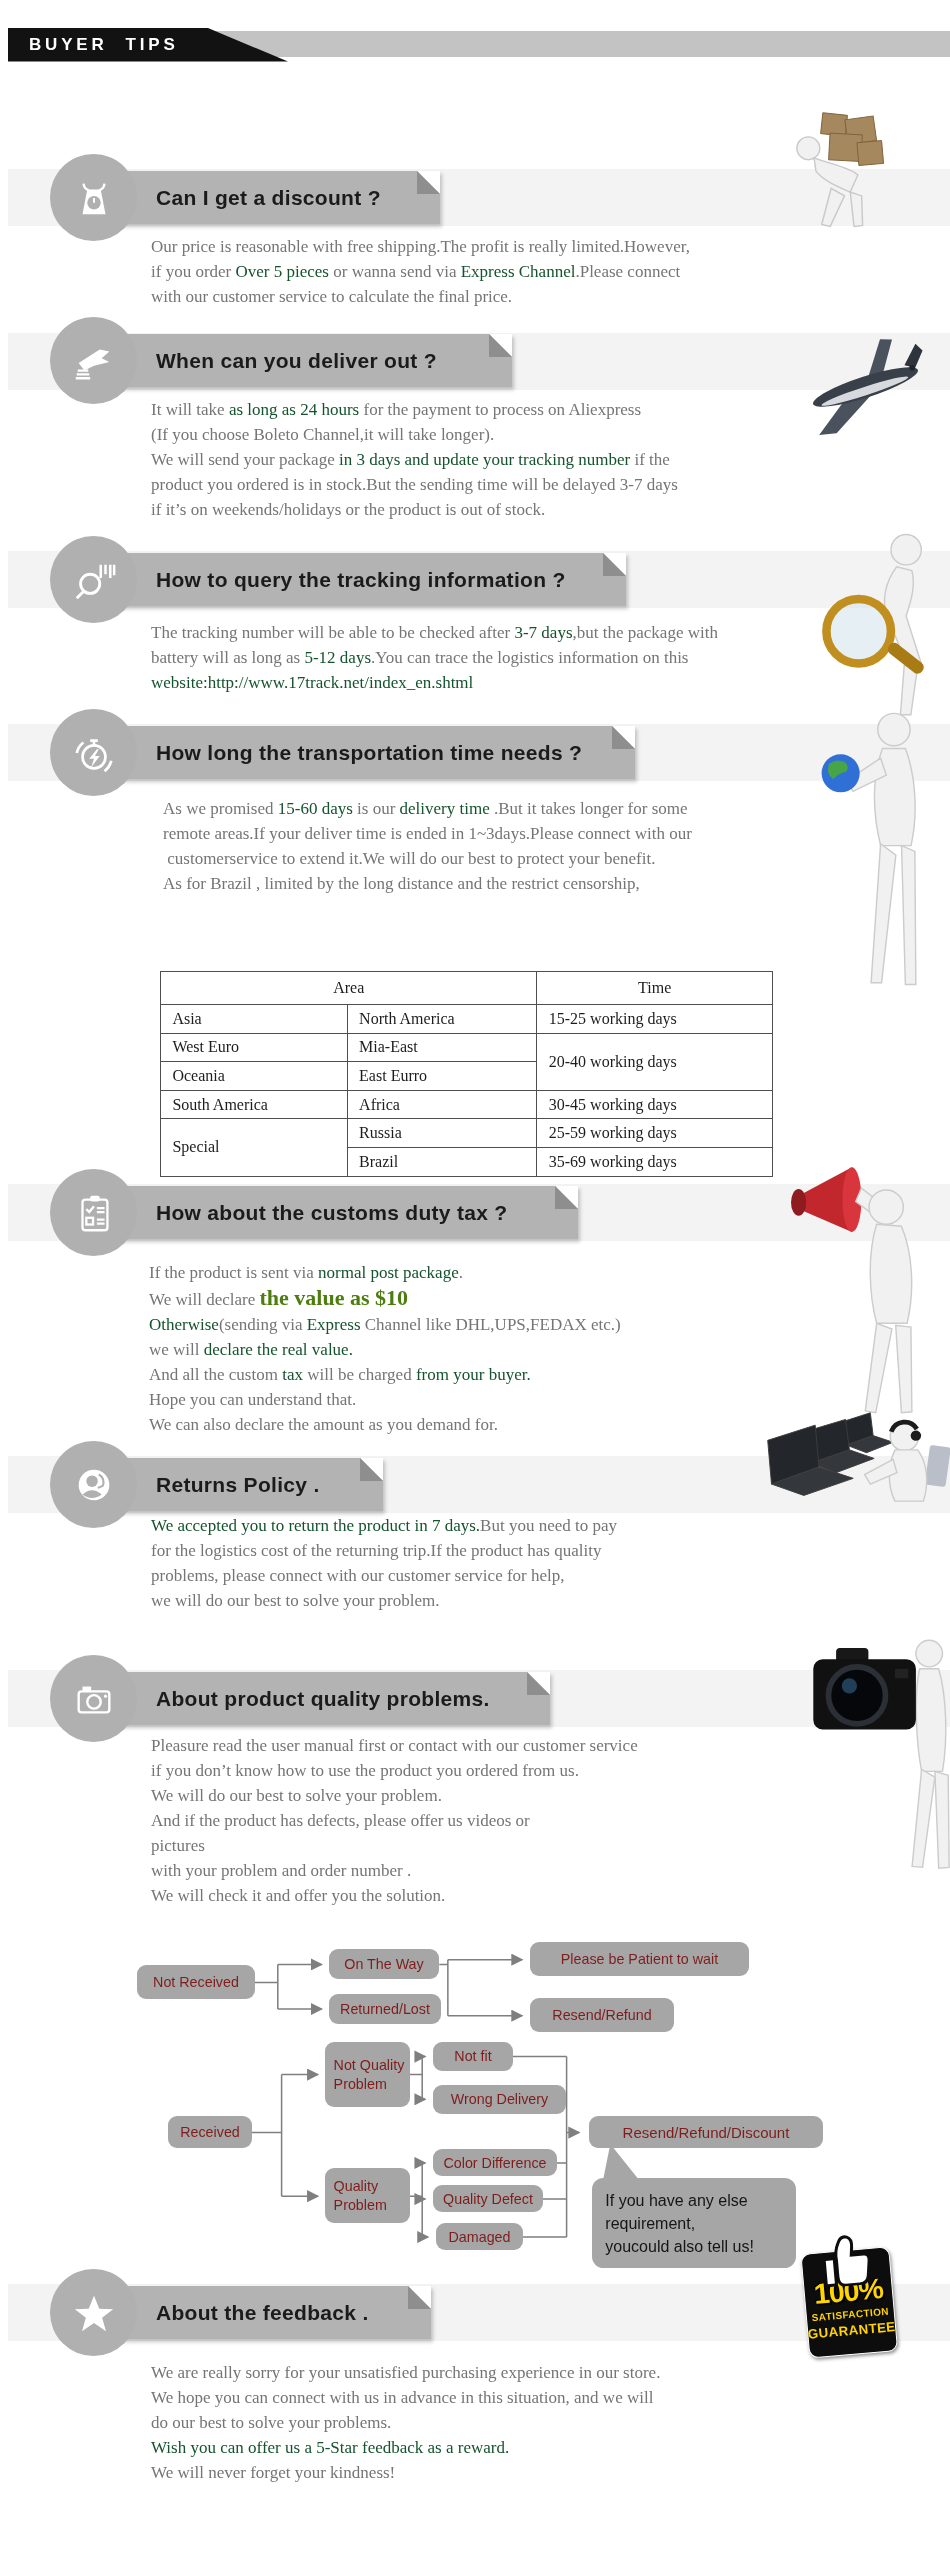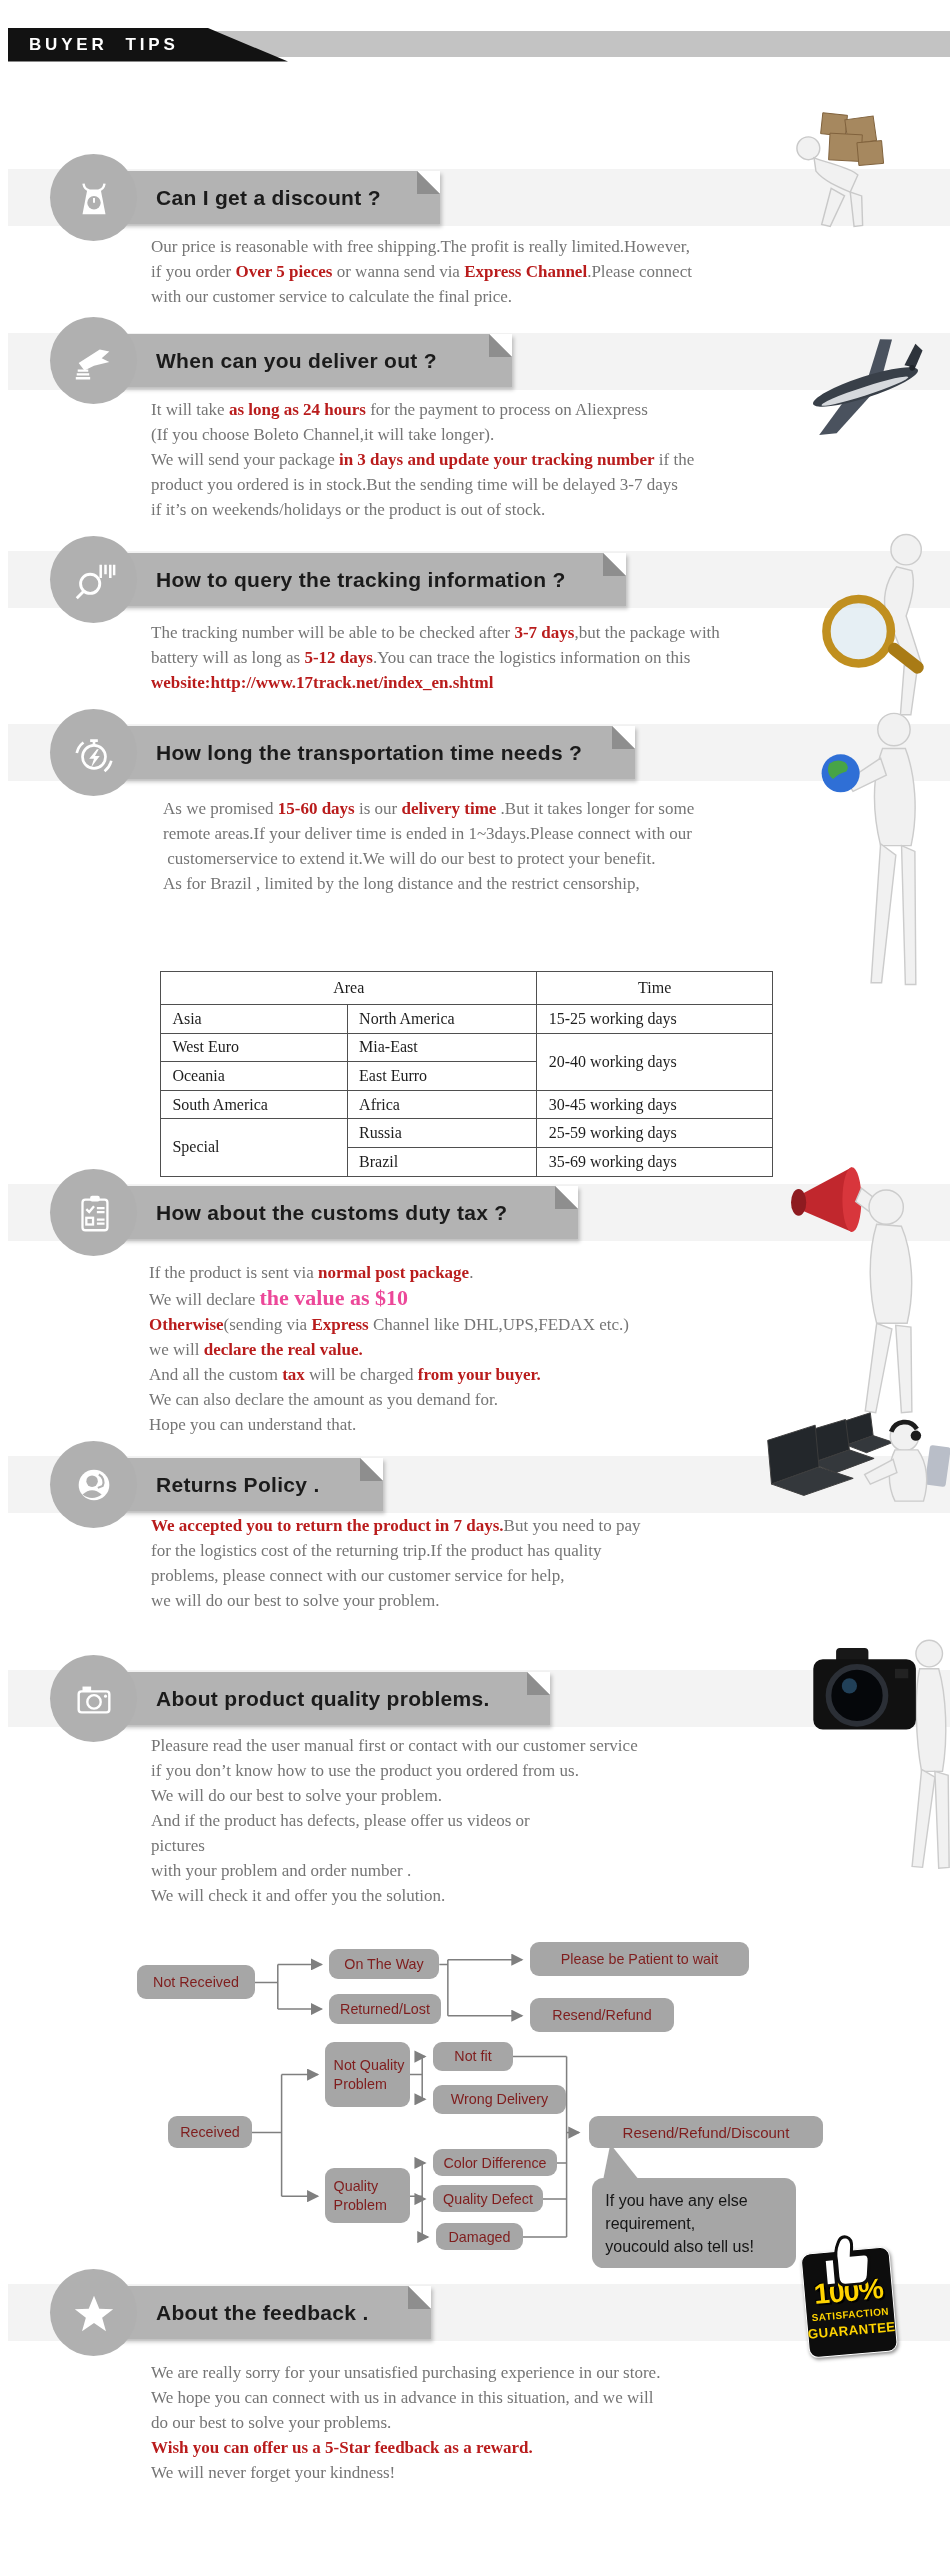--- a/index.html
+++ b/index.html
@@ -18,22 +18,22 @@
   .hdr-bar .hdr-label{padding-left:53px;font-size:21px;font-weight:bold;color:#1b1b1b;letter-spacing:0.3px;}
   .fold{position:absolute;top:0;right:0;width:0;height:0;z-index:3;}
   .fold-w{border-top:23px solid #ffffff;border-left:23px solid transparent;}
   .fold-d{border-bottom:23px solid #8e8e8e;border-right:23px solid transparent;}
   .hdr-circle{position:absolute;left:42px;width:87px;height:87px;border-radius:50%;background:#b0b0b0;
         z-index:3;display:flex;align-items:center;justify-content:center;}
   
   .para{position:absolute;width:665px;font-family:"Liberation Serif",serif;font-size:17px;
         line-height:25px;color:#757575;}
   .tline{white-space:pre-wrap;}
-  .seg-red{color:#b91c1c;font-weight:bold;}
-  .seg-redbig{color:#ec4899;font-weight:bold;font-size:22px;}
+  .seg-red{color:#14532d;font-weight:normal;}
+  .seg-redbig{color:#4d7c0f;font-weight:bold;font-size:22px;}
   
   table.ship{position:absolute;left:152px;top:971px;width:613px;border-collapse:collapse;
         font-family:"Liberation Serif",serif;font-size:16px;color:#1d1d1d;}
   table.ship td{border:1px solid #4f4f4f;height:27.6px;padding:0 0 0 11.4px;}
   table.ship tr.th td{height:32px;text-align:center;padding:0;}
   
   .fnode{position:absolute;background:#a6a6a6;border-radius:9px;color:#7f1d1d;font-size:14.3px;
         display:flex;align-items:center;justify-content:center;text-align:center;z-index:2;}
   .fnode.multi{justify-content:flex-start;text-align:left;padding-left:8.6px;line-height:1.3;}
   .fbubble{position:absolute;background:#a6a6a6;border-radius:11.4px;color:#161616;font-size:16px;
@@ -266,22 +266,22 @@
       </g>
       <rect x="20" y="6" width="10" height="6" rx="2" fill="#fff"></rect>
     </svg>
   </div>
   <div class="para" style="left:141px;top:1260px;">
       <div class="tline"><span>If the product is sent via </span><span class="seg-red">normal post package</span><span>.</span></div>
       <div class="tline"><span>We will declare </span><span class="seg-redbig">the value as $10</span></div>
       <div class="tline"><span class="seg-red">Otherwise</span><span>(sending via </span><span class="seg-red">Express</span><span> Channel like DHL,UPS,FEDAX etc.)</span></div>
       <div class="tline"><span>we will </span><span class="seg-red">declare the real value.</span></div>
       <div class="tline"><span>And all the custom </span><span class="seg-red">tax</span><span> will be charged </span><span class="seg-red">from your buyer.</span></div>
+      <div class="tline"><span>Hope you can understand that.</span></div>
       <div class="tline"><span>We can also declare the amount as you demand for.</span></div>
-      <div class="tline"><span>Hope you can understand that.</span></div>
     </div>
   <div class="illus" style="left:781px;top:1152px;">
     <svg width="162" height="276" viewBox="0 0 170 290">
       <path d="M10 46 L66 16 L66 84 L10 60 Z" fill="#c1272d"></path>
       <ellipse cx="10" cy="53" rx="8" ry="14" fill="#8e1b20"></ellipse>
       <ellipse cx="66" cy="50" rx="10" ry="34" fill="#d8363c"></ellipse>
       <g fill="#f1f1f1" stroke="#cccccc" stroke-width="1.5">
         <path d="M86 64 L70 52 L76 38 L94 52 Z"></path>
         <circle cx="102" cy="58" r="18"></circle>
         <path d="M92 76 C82 108 84 150 92 180 L124 180 C132 146 130 106 118 78 Z"></path>

